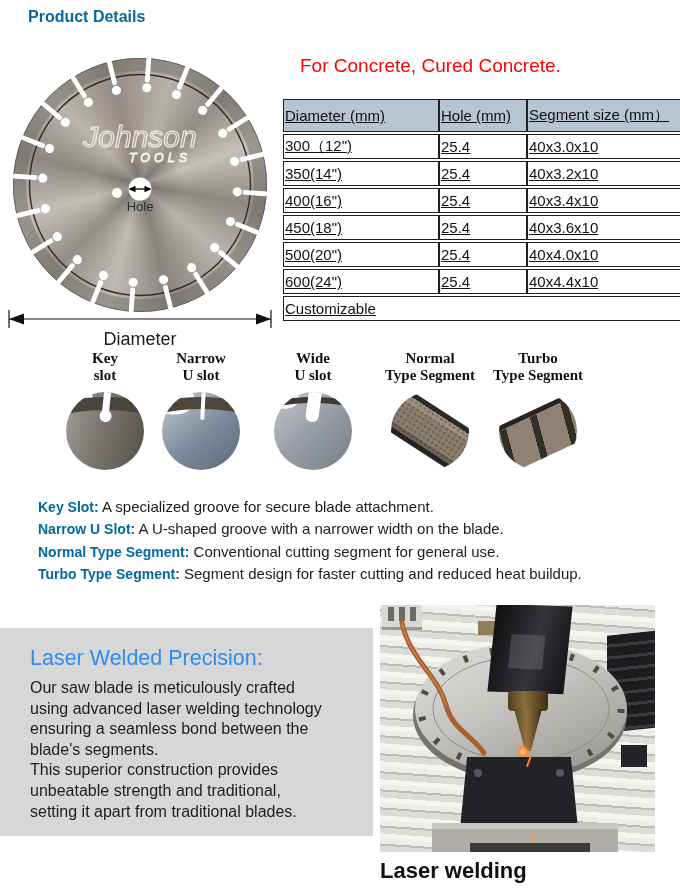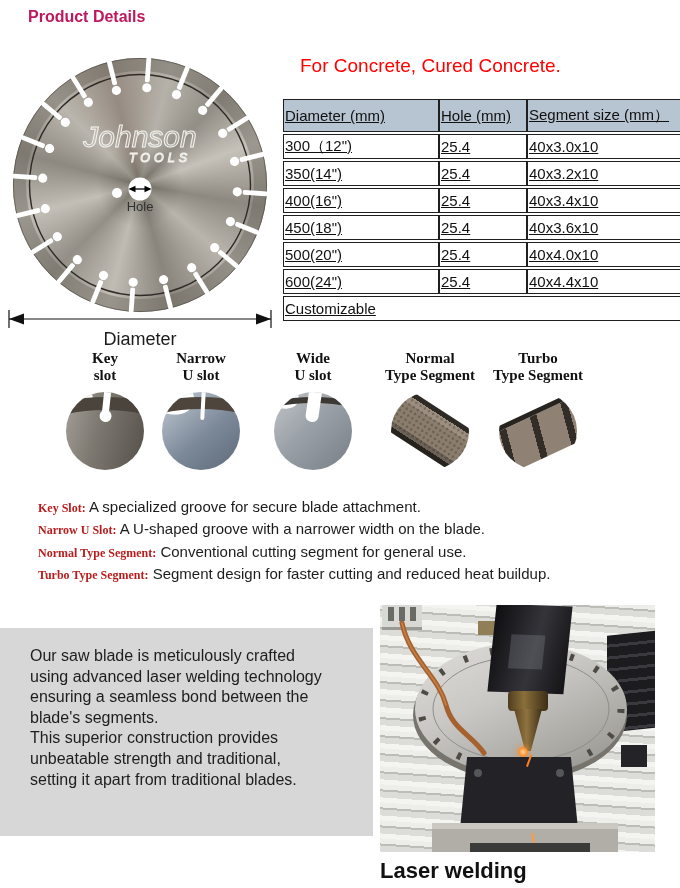--- a/index.html
+++ b/index.html
@@ -1,20 +1,20 @@
 <!DOCTYPE html>
 <html><head>
 <meta charset="utf-8">
 <style>
   html,body{margin:0;padding:0;background:#fff;}
   #canvas{position:relative;width:680px;height:888px;background:#fff;overflow:hidden;
           font-family:"Liberation Sans",sans-serif;color:#1c1c1c;}
 
   
-  .page-title{position:absolute;left:28px;top:8px;font-size:16px;font-weight:700;color:#be185d;}
+  .page-title{position:absolute;left:28px;top:8px;font-size:16px;font-weight:700;color:#0369a1;}
   .subtitle{position:absolute;left:300px;top:55px;font-size:19px;color:#ff0000;}
 
   
   .hero{position:absolute;left:5px;top:57px;width:270px;height:292px;}
   .blade-disc{position:absolute;left:8px;top:1px;width:254px;height:254px;border-radius:50%;
     background:
       radial-gradient(circle at 50% 50%, rgba(90,85,76,.55) 0%, rgba(90,85,76,0) 24%),
       conic-gradient(from 15deg,
         #b6b2a9 0deg,#938e85 28deg,#c6c2b9 55deg,#8d8880 85deg,#b9b5ac 115deg,
         #8a857c 150deg,#c0bcb3 180deg,#948f86 210deg,#c3bfb6 240deg,#8d8880 270deg,
@@ -57,21 +57,21 @@
       radial-gradient(rgba(40,35,28,.35) 1px, transparent 1.3px),
       linear-gradient(180deg,#2e2a25 0 5px,#9c8f80 5px 12px,#8a7d6e 12px 36px,#6b6156 36px 41px,#26231f 41px 46px);
     background-size:5px 5px,auto;}
   .turbo-band{position:absolute;left:-22px;top:14px;width:140px;height:48px;transform:rotate(-25deg);
     border-top:5px solid #27231e;box-sizing:border-box;
     background:repeating-linear-gradient(100deg,#8f8274 0 26px,#322d27 26px 33px);}
 
   
   .descs{position:absolute;left:38px;top:498px;}
   .desc-line{height:22.4px;font-size:15px;color:#1c1c1c;white-space:nowrap;}
-  .desc-line .term{color:#b91c1c;font-weight:700;font-size:12px;font-family:Liberation Serif, serif;}
+  .desc-line .term{color:#0369a1;font-weight:700;font-size:14px;}
 
   
   .laser-panel{position:absolute;left:0;top:628px;width:373px;height:208px;background:#d7d7d7;
     box-sizing:border-box;padding:18px 0 0 30px;}
   .laser-heading{font-size:21.5px;color:#2e8df0;margin:0 0 7px 0;}
   .laser-line{font-size:16px;line-height:20.6px;color:#1d1d1d;}
 
   
   .photo{position:absolute;left:380px;top:605px;width:275px;height:247px;overflow:hidden;
     background:repeating-linear-gradient(184deg,#ededea 0 5px,#bdbdb8 5px 7px,#dcdcd8 7px 13px,#f4f4f1 13px 18px);}
@@ -272,20 +272,21 @@
   </div>
 
   <div class="descs">
     <div class="desc-line"><span class="term">Key Slot:</span><span> A specialized groove for secure blade attachment.</span></div>
     <div class="desc-line"><span class="term">Narrow U Slot:</span><span> A U-shaped groove with a narrower width on the blade.</span></div>
     <div class="desc-line"><span class="term">Normal Type Segment:</span><span> Conventional cutting segment for general use.</span></div>
     <div class="desc-line"><span class="term">Turbo Type Segment:</span><span> Segment design for faster cutting and reduced heat buildup.</span></div>
   </div>
 
   <div class="laser-panel">
+    <div class="laser-heading">Laser Welded Precision:</div>
     <div class="laser-line">Our saw blade is meticulously crafted</div>
     <div class="laser-line">using advanced laser welding technology</div>
     <div class="laser-line">ensuring a seamless bond between the</div>
     <div class="laser-line">blade's segments.</div>
     <div class="laser-line">This superior construction provides</div>
     <div class="laser-line">unbeatable strength and traditional,</div>
     <div class="laser-line">setting it apart from traditional blades.</div>
   </div>
 
   <div class="photo">

